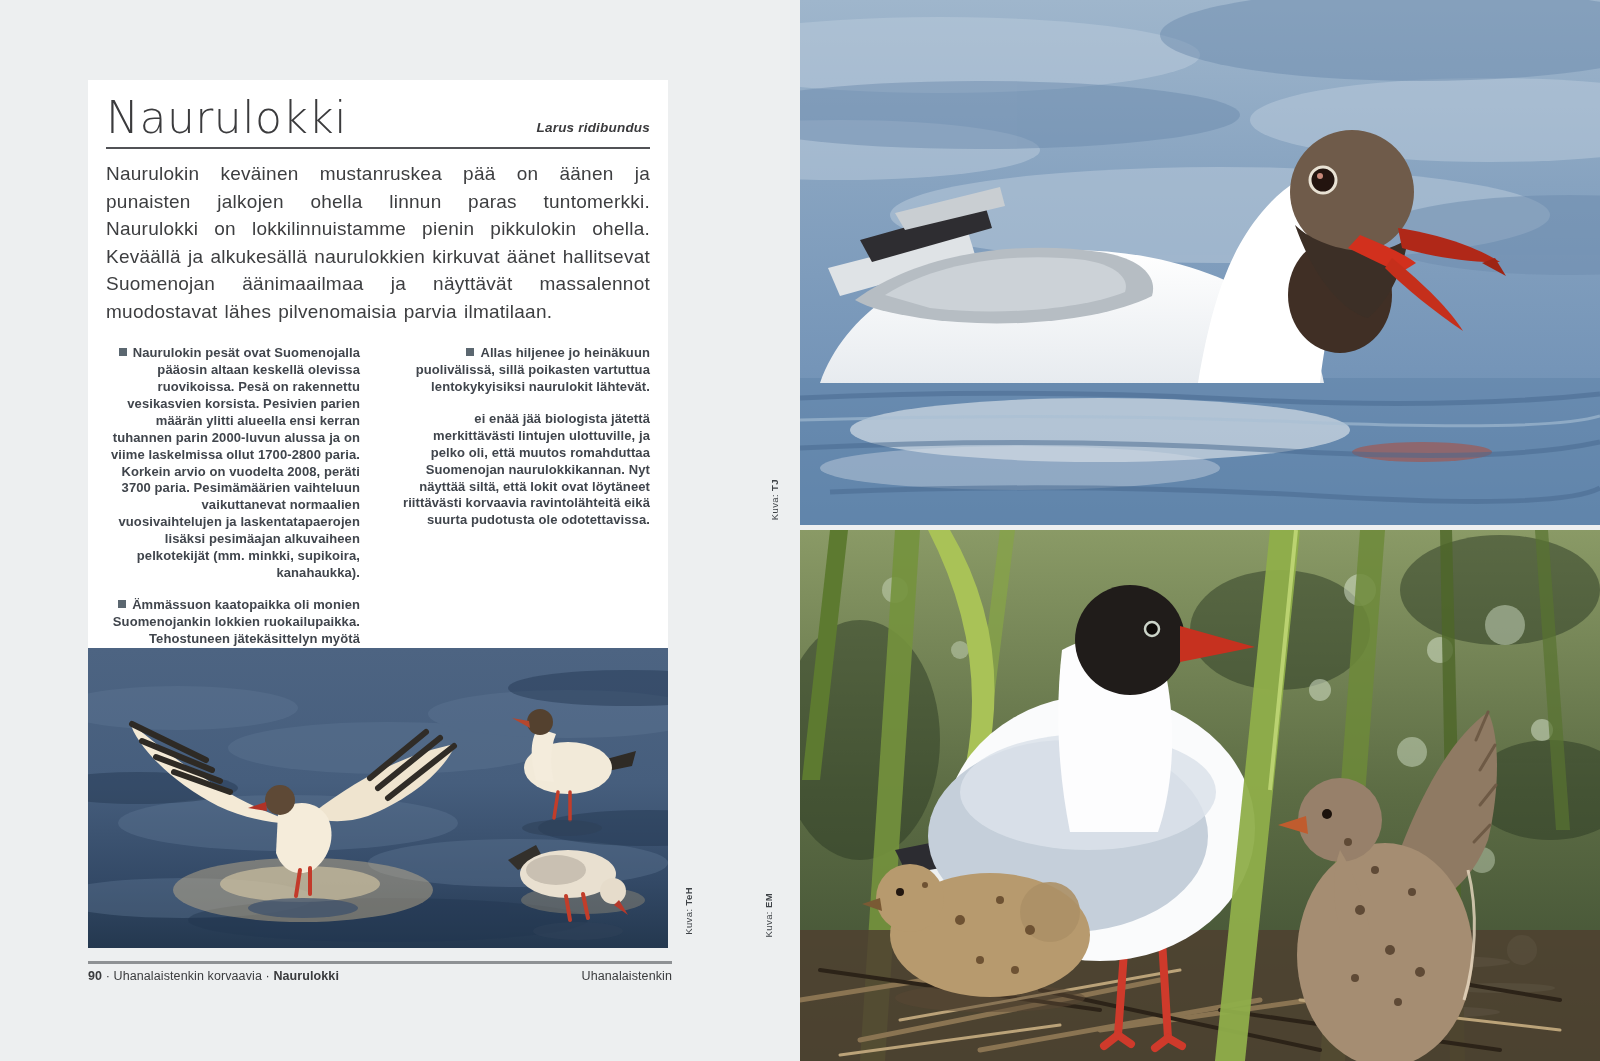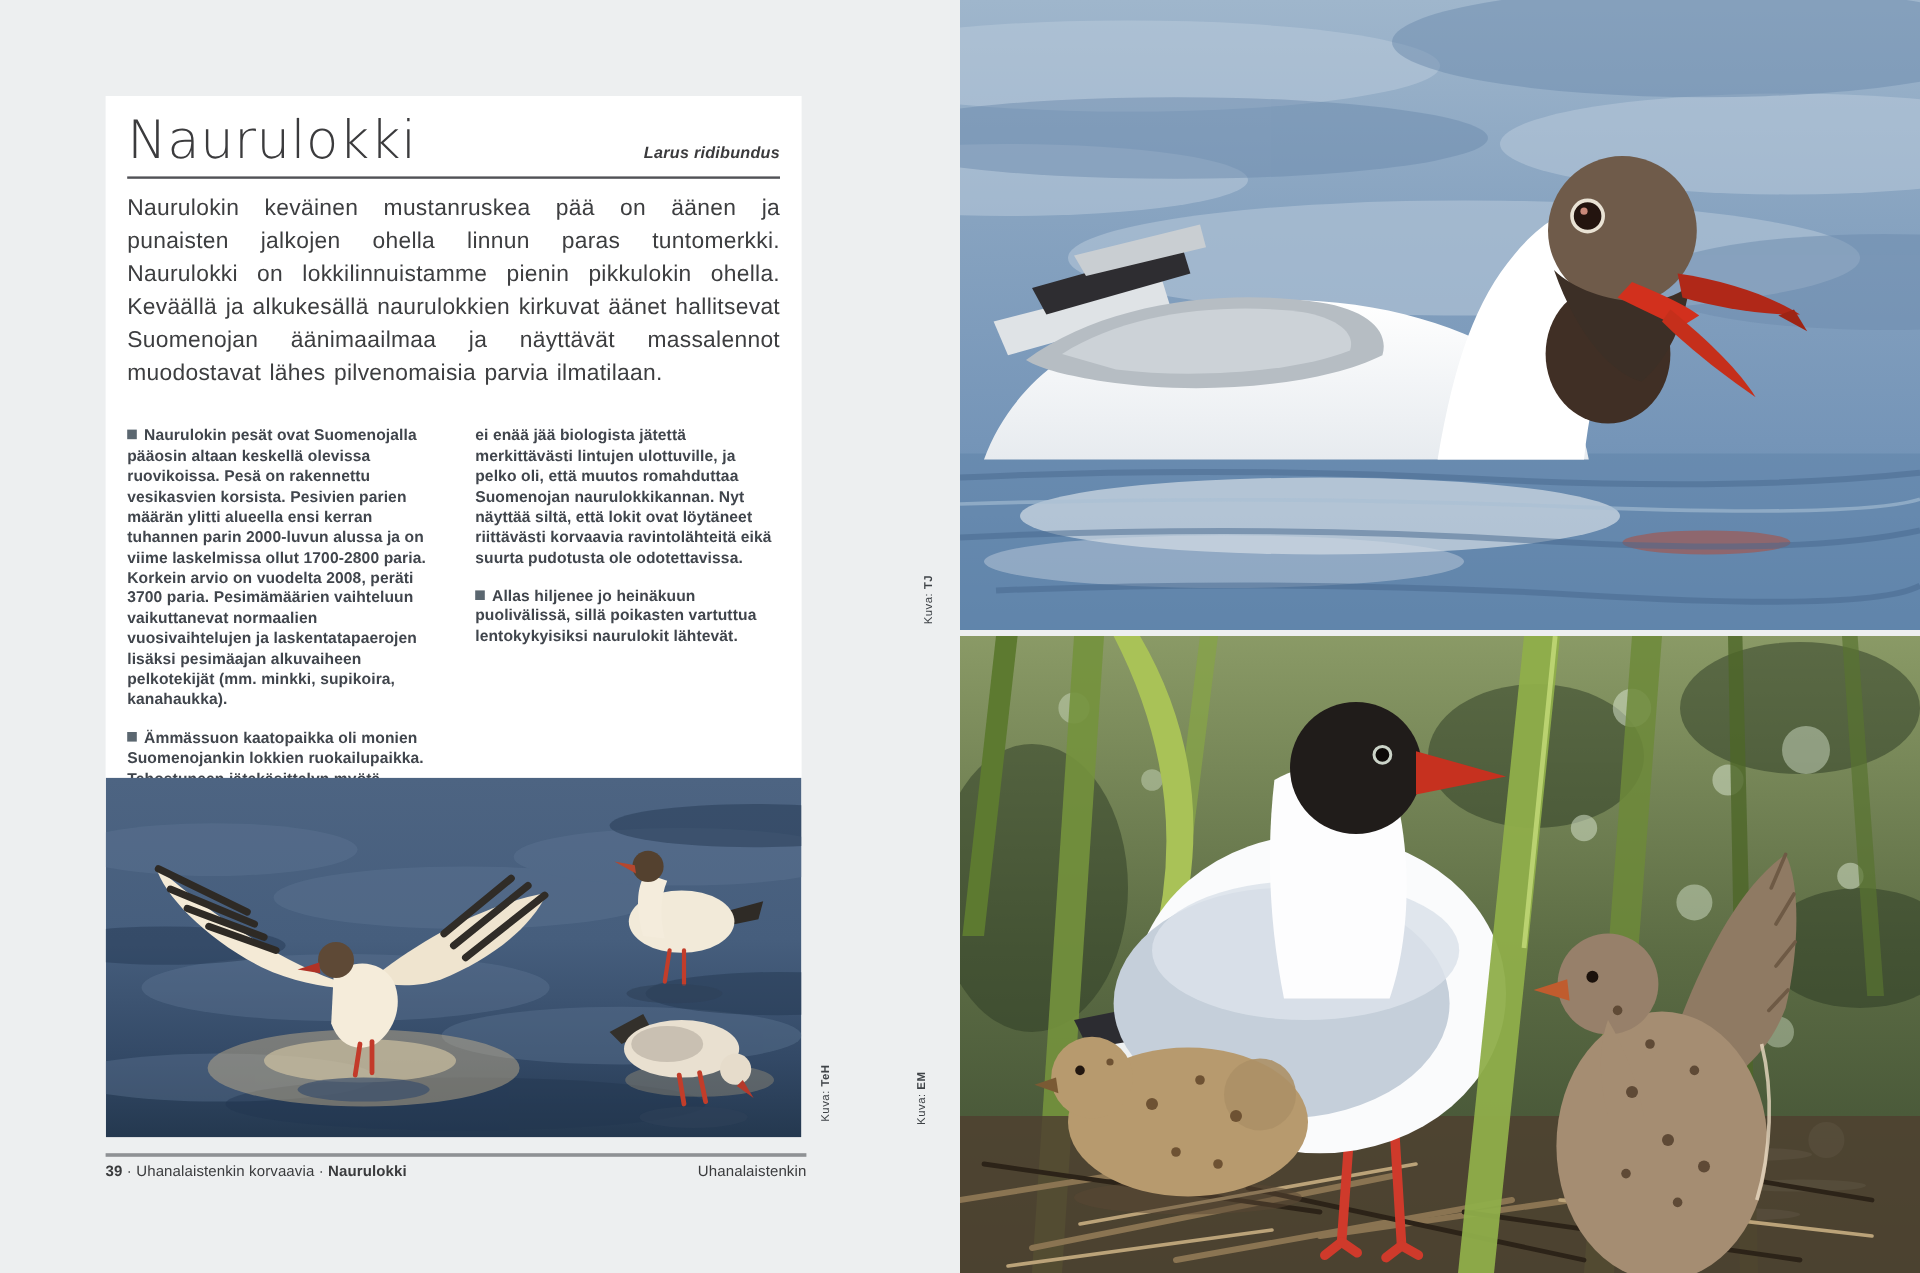--- a/index.html
+++ b/index.html
@@ -25,21 +25,21 @@
     color:#3b3b3d;margin:0;
   }
   .species{
     font-style:italic;font-weight:bold;font-size:13.5px;color:#3b3b3d;
     padding-bottom:5px;letter-spacing:.2px;margin-left:30px;
   }
   .intro{
     margin-top:11px;font-size:19px;line-height:1.45;text-align:justify;
     color:#3d3e40;letter-spacing:.25px;word-spacing:1.5px;
   }
-  .columns{display:flex;gap:36px;margin-top:30px;}
+  .columns{display:flex;gap:36px;margin-top:20px;text-align:right;}
   .col{width:262px;font-size:13px;line-height:1.3;font-weight:bold;color:#40454c;letter-spacing:.1px;}
   .col p{margin:0 0 15px 0;}
   .bullet{
     display:inline-block;width:8px;height:8px;background:#5b6770;
     margin-right:6px;vertical-align:1px;
   }
   .italic{font-style:italic;}
   
   .photo{position:absolute;overflow:hidden;}
   .photo svg{display:block;width:100%;height:100%;}
@@ -75,22 +75,22 @@
     </div>
 
     <p class="intro">Naurulokin keväinen mustanruskea pää on äänen ja punaisten jalkojen ohella linnun paras tuntomerkki. Naurulokki on lokkilinnuistamme pienin pikkulokin ohella. Keväällä ja alkukesällä naurulokkien kirkuvat äänet hallitsevat Suomenojan äänimaailmaa ja näyttävät massalennot muodostavat lähes pilvenomaisia parvia ilmatilaan.</p>
 
     <div class="columns">
       <div class="col">
         <p><span class="bullet"></span><span>Naurulokin pesät ovat Suomenojalla pääosin altaan keskellä olevissa ruovikoissa. Pesä on rakennettu vesikasvien korsista. Pesivien parien määrän ylitti alueella ensi kerran tuhannen parin 2000-luvun alussa ja on viime laskelmissa ollut 1700-2800 paria. Korkein arvio on vuodelta 2008, peräti 3700 paria. Pesimämäärien vaihteluun vaikuttanevat normaalien vuosivaihtelujen ja laskentatapaerojen lisäksi pesimäajan alkuvaiheen pelkotekijät (mm. minkki, supikoira, kanahaukka).</span></p>
         <p><span class="bullet"></span><span>Ämmässuon kaatopaikka oli monien Suomenojankin lokkien ruokailupaikka. Tehostuneen jätekäsittelyn myötä kaatopaikalla</span></p>
       </div>
       <div class="col">
+        <p><span class="bullet"></span><span>Allas hiljenee jo heinäkuun puolivälissä, sillä poikasten vartuttua lentokykyisiksi naurulokit lähtevät.</span></p>
         <p><span>ei enää jää biologista jätettä merkittävästi lintujen ulottuville, ja pelko oli, että muutos romahduttaa Suomenojan naurulokkikannan. Nyt näyttää siltä, että lokit ovat löytäneet riittävästi korvaavia ravintolähteitä eikä suurta pudotusta ole odotettavissa.</span></p>
-        <p><span class="bullet"></span><span>Allas hiljenee jo heinäkuun puolivälissä, sillä poikasten vartuttua lentokykyisiksi naurulokit lähtevät.</span></p>
       </div>
     </div>
   </div>
 
   <div class="photo photo-bl">
     <svg viewBox="0 0 580 300" preserveAspectRatio="none">
       <defs>
         <linearGradient id="ice" x1="0" y1="0" x2="0" y2="1">
           <stop offset="0" stop-color="#4d6482"></stop>
             <stop offset="0.45" stop-color="#465e7d"></stop>
@@ -167,21 +167,21 @@
             <path d="M495 246 L500 270"></path>
         </g>
         <ellipse cx="490" cy="283" rx="45" ry="9" fill="#2e4159" opacity="0.6"></ellipse>
       </g>
     </svg>
   </div>
 </div>
 
 <div class="footer-rule"></div>
 <div class="footer">
-  <span><b>39</b> <span>·</span> <span>Uhanalaistenkin korvaavia</span> <span>·</span> <b>Naurulokki</b></span>
+  <span><b>90</b> <span>·</span> <span>Uhanalaistenkin korvaavia</span> <span>·</span> <b>Naurulokki</b></span>
   <span>Uhanalaistenkin</span>
 </div>
 
 <div class="credit credit-tj"><span>Kuva:</span>&nbsp;<b>TJ</b></div>
 <div class="credit credit-teh"><span>Kuva:</span>&nbsp;<b>TeH</b></div>
 <div class="credit credit-em"><span>Kuva:</span>&nbsp;<b>EM</b></div>
 
 <div class="photo photo-tr">
   <svg viewBox="0 0 800 525" preserveAspectRatio="none">
     <defs>

